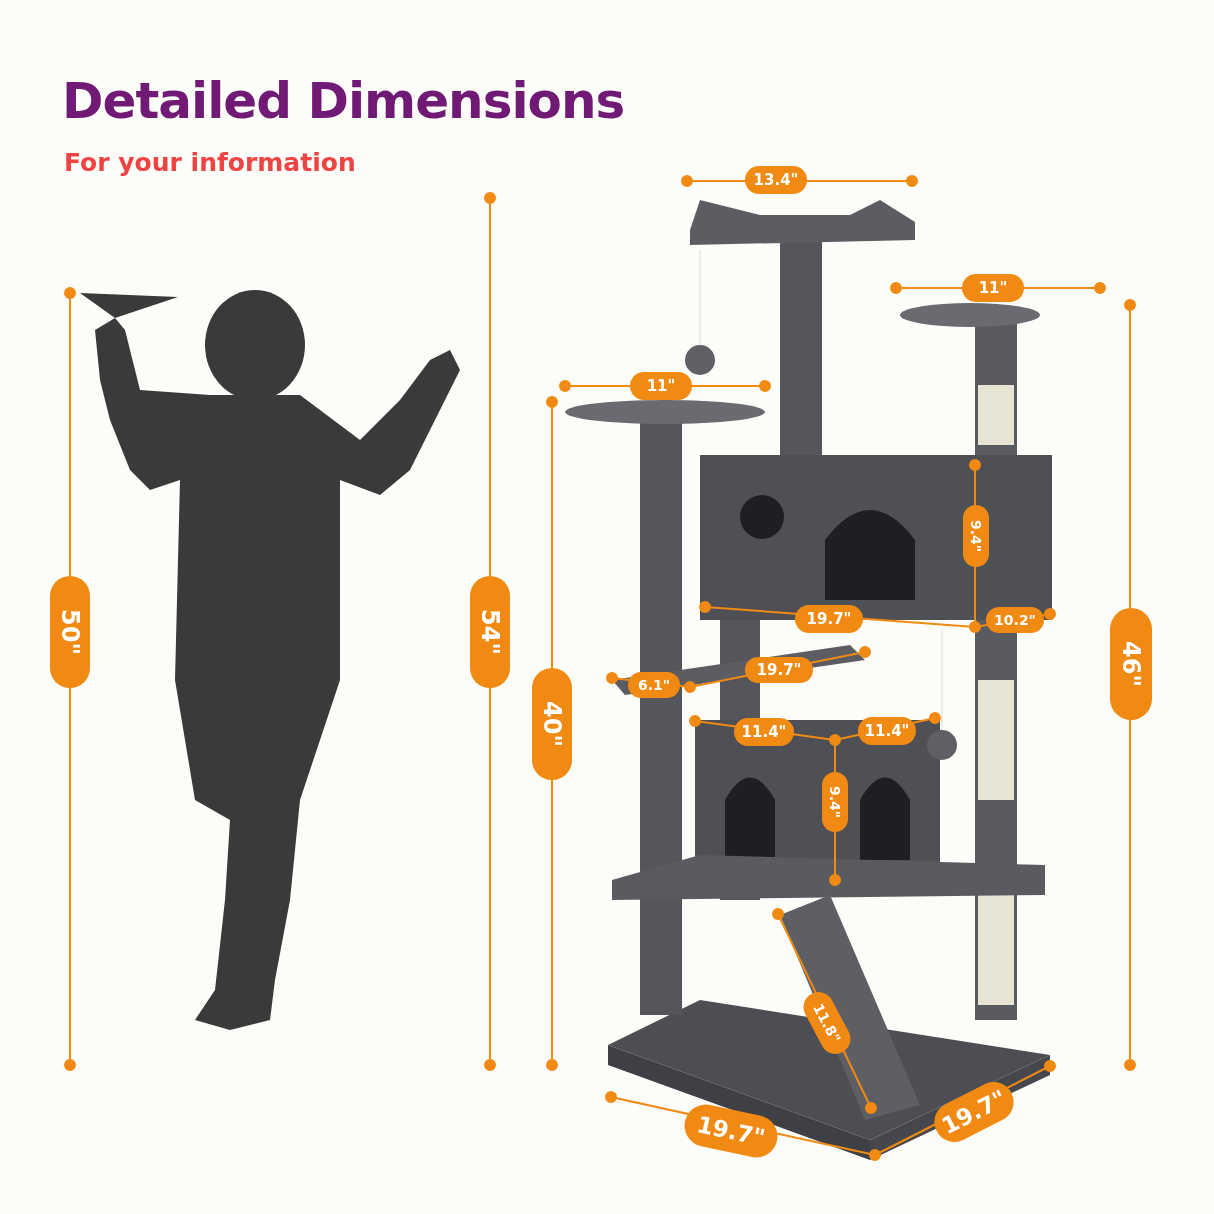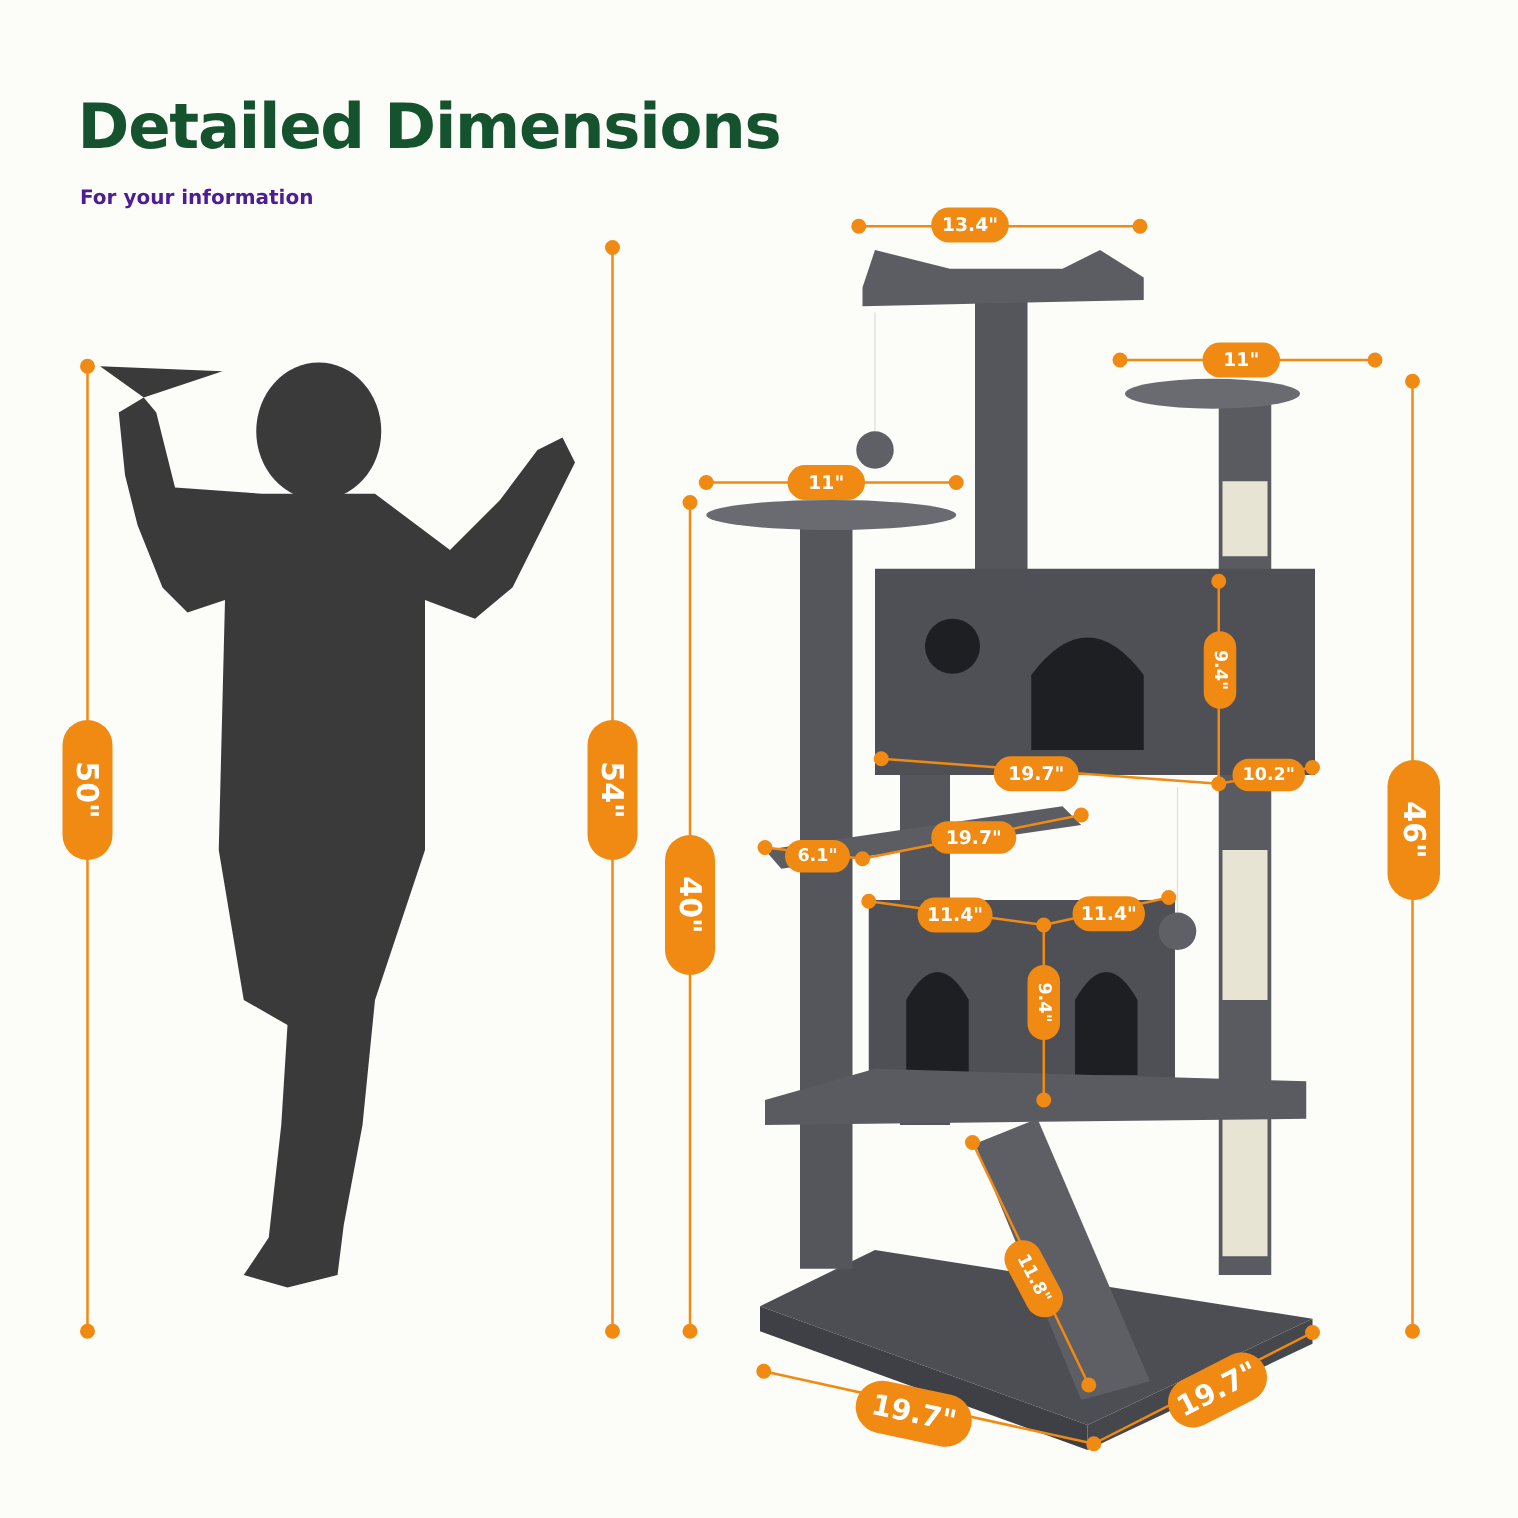--- a/index.html
+++ b/index.html
@@ -1,18 +1,18 @@
 <!DOCTYPE html>
 <html><head>
 <meta charset="utf-8">
 <style>
   html,body{margin:0;padding:0;}
   body{width:1214px;height:1214px;background:#fcfcf8;position:relative;overflow:hidden;font-family:"DejaVu Sans","Liberation Sans",sans-serif;}
-  .title{position:absolute;left:62px;top:72px;font-size:50px;font-weight:bold;color:#14532d;letter-spacing:-1px;}
-  .subtitle{position:absolute;left:64px;top:148px;font-size:16px;font-weight:bold;color:#4c1d95;text-align:right;}
+  .title{position:absolute;left:62px;top:72px;font-size:50px;font-weight:bold;color:#701a75;letter-spacing:-1px;}
+  .subtitle{position:absolute;left:64px;top:148px;font-size:25px;font-weight:bold;color:#ef4444;text-align:right;}
   .art{position:absolute;left:0;top:0;width:1214px;height:1214px;}
   .pill{position:absolute;background:#f08a12;color:#fff;font-weight:bold;border-radius:999px;display:flex;align-items:center;justify-content:center;white-space:nowrap;font-family:"DejaVu Sans",sans-serif;}
   .pill.v span{transform:rotate(90deg);display:block;}
 </style>
 </head>
 <body>
 
 <div class="title">Detailed Dimensions</div>
 <div class="subtitle">For your information</div>
 

